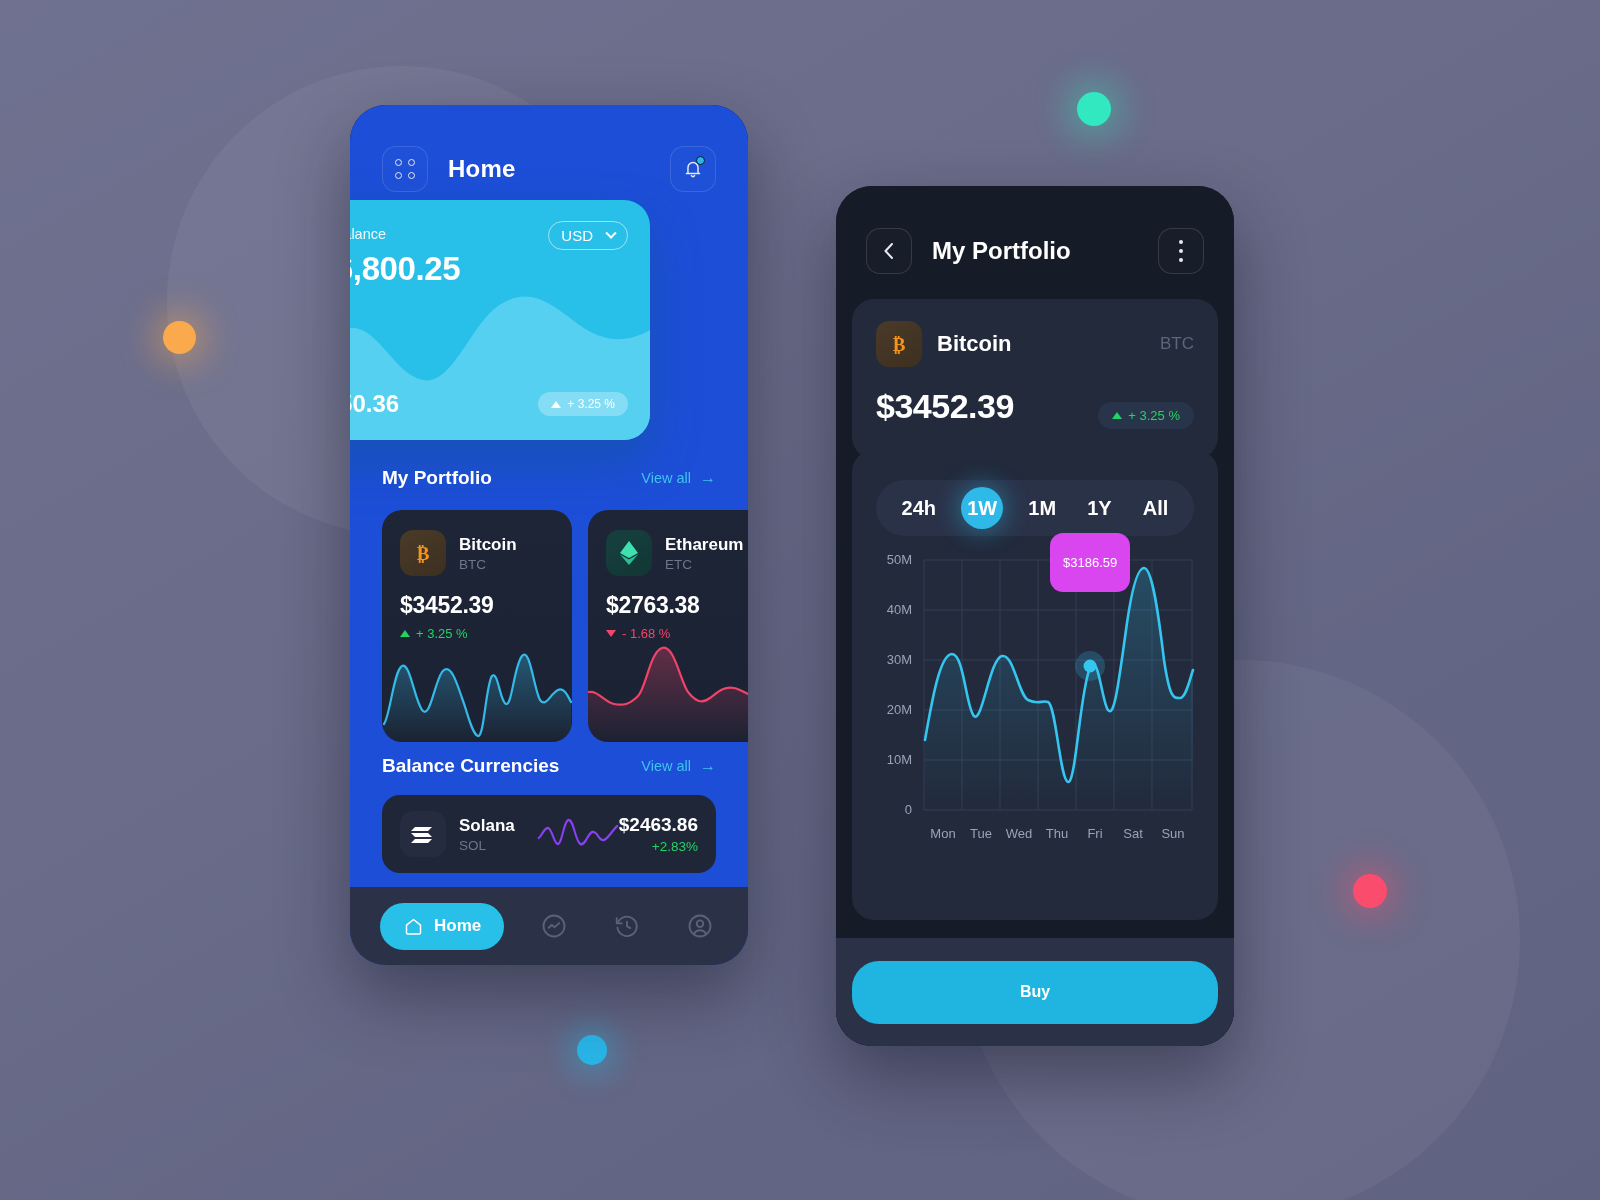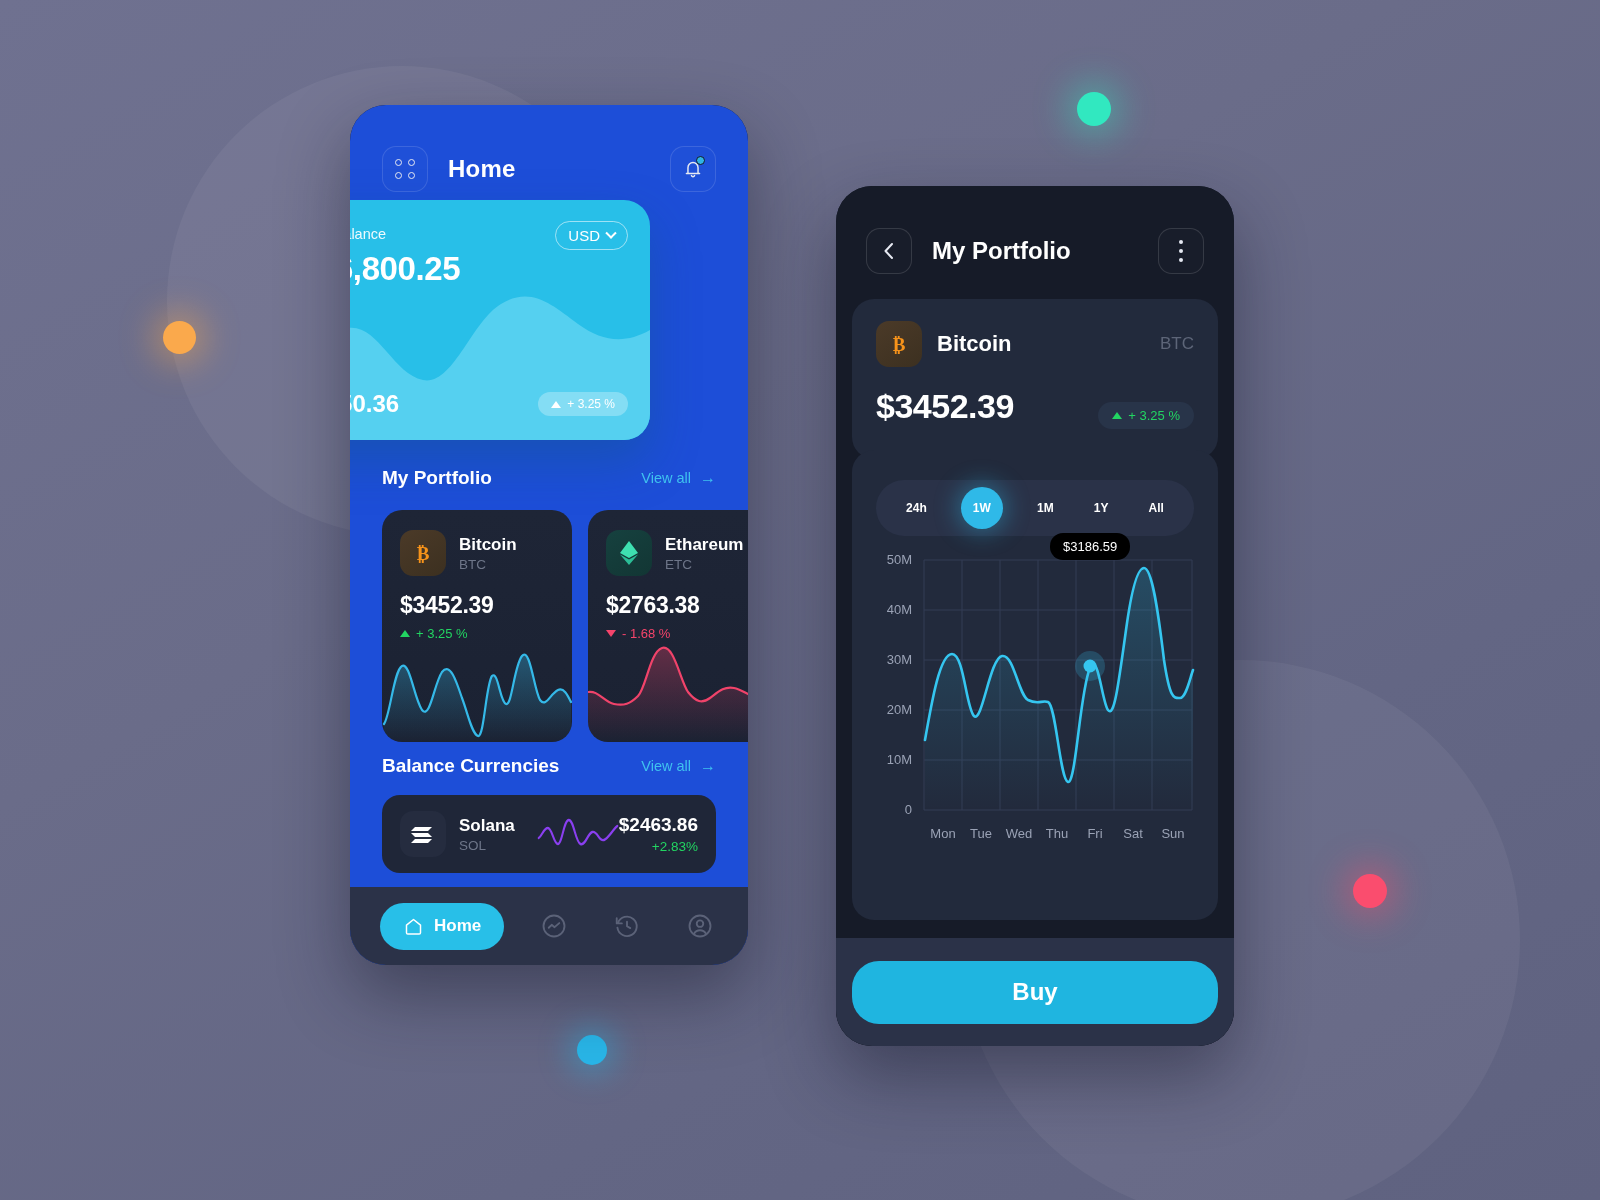--- a/index.html
+++ b/index.html
@@ -69,21 +69,21 @@
     border-radius:26px; background:#28bfe8; overflow:hidden;
     box-shadow:0 22px 48px rgba(14,90,120,0.35);
   }
   .bal-wave { position:absolute; left:0; bottom:0; width:100%; height:170px; }
   .bal-inner { position:absolute; inset:0; padding:26px 26px 22px 26px; }
   .bal-label { color:rgba(255,255,255,0.92); font-size:14.5px; }
   .bal-amount { color:#fff; font-size:33px; font-weight:bold; margin-top:8px; letter-spacing:-.4px;}
   .cur-pill {
     position:absolute; right:22px; top:21px;
     border:1px solid rgba(255,255,255,0.55); border-radius:16px;
-    padding:5px 12px; display:flex; align-items:center; gap:7px;
+    padding:5px 12px; display:flex; align-items:center; gap:14px;
     color:#fff; font-size:15px;
   }
   .chev { width:8px; height:8px; border-right:2px solid #fff; border-bottom:2px solid #fff;
     transform:rotate(45deg) translate(-2px,-2px); }
   .profit-box { position:absolute; left:26px; bottom:22px; }
   .profit-label { color:rgba(255,255,255,0.93); font-size:14px; }
   .profit-amount { color:#fff; font-size:24px; font-weight:bold; margin-top:4px; }
   .pct-pill {
     position:absolute; right:22px; bottom:24px;
     background:rgba(255,255,255,0.28); border-radius:14px;
@@ -167,39 +167,39 @@
   }
   .chart-card {
     position:absolute; left:16px; top:264px; width:366px; height:470px;
     border-radius:22px; background:#222a3c;
   }
   .range-bar {
     position:absolute; left:24px; top:30px; width:318px; height:56px;
     border-radius:28px; background:#2a3248; display:flex; align-items:center;
     justify-content:space-around; padding:0 10px;
   }
-  .range-item { color:#fff; font-size:12px; font-weight:bold; padding:8px 6px; }
+  .range-item { color:#fff; font-size:20px; font-weight:bold; padding:8px 6px; }
   .range-item.active {
     background:#2fb9e8; border-radius:50%; width:42px; height:42px;
     display:flex; align-items:center; justify-content:center; padding:0;
     box-shadow:0 0 22px 5px rgba(47,185,232,0.35);
   }
   .plot { position:absolute; left:10px; top:100px; width:346px; height:340px; }
   .tooltip {
     position:absolute; left:198px; top:83px;
-    background:#000000; color:#fff; font-size:13px;
-    border-radius:13px; padding:6px 13px; white-space:nowrap;
+    background:#d946ef; color:#fff; font-size:13px;
+    border-radius:13px; padding:22px 13px; white-space:nowrap;
   }
   .buy-sell {
     position:absolute; left:0; bottom:0; width:100%; height:108px;
     background:#2b3248; display:flex; align-items:center; gap:18px; padding:0 16px;
   }
   .btn-buy, .btn-sell {
     flex:1; height:63px; border-radius:27px; display:flex; align-items:center;
-    justify-content:center; color:#fff; font-size:24px; font-weight:bold;
+    justify-content:center; color:#fff; font-size:16px; font-weight:bold;
   }
   .btn-buy { background:#1fb5e0; }
   .btn-sell { background:#fa4668; }
   svg { display:block; }
 </style>
 </head>
 <body>
 
 <div class="bg-wrap">
   <div class="bg-grad"></div>

